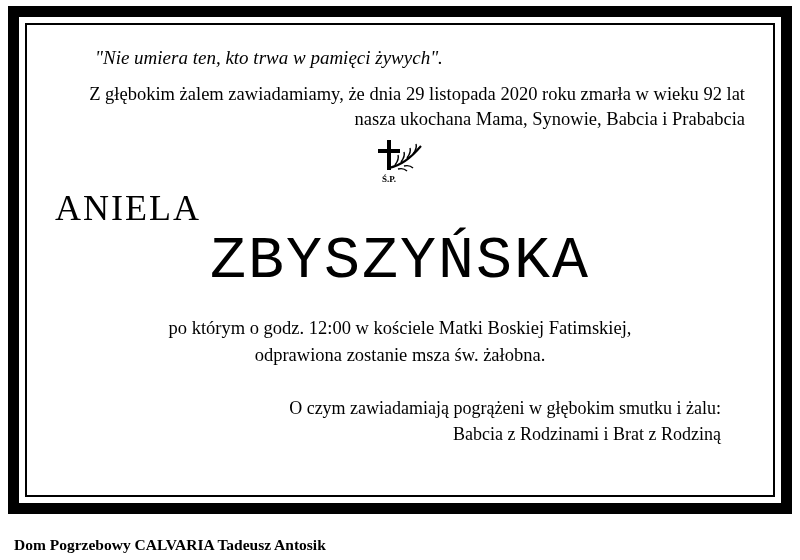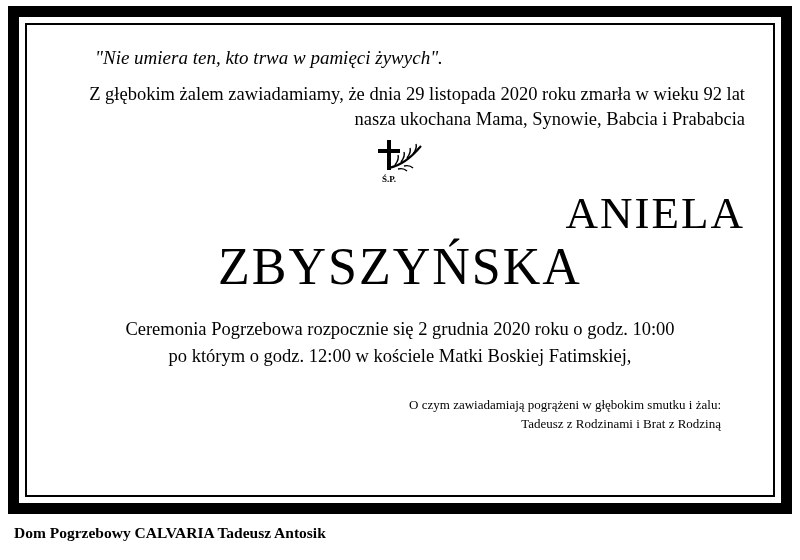--- a/index.html
+++ b/index.html
@@ -79,60 +79,61 @@
     text-align: center;
     margin-top: 6px;
     height: 46px;
     font-weight: bold;
   }
   .emblem svg {
     display: inline-block;
   }
 
   .name {
-    text-align: right;
-    font-size: 45px;
+    text-align: left;
+    font-size: 36px;
     letter-spacing: 2px;
     line-height: 1.12;
     margin-top: 4px;
     font-weight: normal;
   }
   .surname {
     text-align: center;
-    font-size: 52px;
+    font-size: 60px;
     letter-spacing: 2px;
     line-height: 1.12;
     font-weight: normal;
+    font-family: Liberation Mono, monospace;
   }
 
   .ceremony {
     text-align: center;
     font-size: 18.5px;
     line-height: 1.45;
     margin-top: 20px;
   }
   .ceremony span {
     display: block;
   }
 
   .family {
     text-align: right;
-    font-size: 13px;
+    font-size: 18px;
     line-height: 1.45;
     margin-top: 26px;
     padding-right: 24px;
   }
   .family span {
     display: block;
   }
 
   .footer {
     position: absolute;
     left: 14px;
-    bottom: 16px;
+    bottom: 4px;
     font-size: 15.5px;
     font-weight: bold;
     line-height: 1.45;
     text-align: left;
   }
   .footer span {
     display: block;
   }
 </style>
 </head>
@@ -165,27 +166,27 @@
             <path d="M33 31 C37 30 40 31 42 33" stroke="#000000" stroke-width="1.4" fill="none"></path>
             <path d="M39 28 C43 27 46 28 48 30" stroke="#000000" stroke-width="1.4" fill="none"></path>
             <text x="24" y="44" font-family="Liberation Serif, serif" font-size="9" text-anchor="middle" fill="#000000">Ś.P.</text>
           </svg>
         </div>
 
         <div class="name">ANIELA</div>
         <div class="surname">ZBYSZYŃSKA</div>
 
         <div class="ceremony">
-          <span>Ceremonia Pogrzebowa rozpocznie się 2 grudnia 2020 roku o godz. 10:00</span>
           <span>po którym o godz. 12:00 w  kościele Matki Boskiej Fatimskiej,</span>
+          <span>odprawiona zostanie msza św. żałobna.</span>
         </div>
 
         <div class="family">
           <span>O czym zawiadamiają pogrążeni w głębokim smutku i żalu:</span>
-          <span>Tadeusz z Rodzinami i Brat z Rodziną</span>
+          <span>Babcia z Rodzinami i Brat z Rodziną</span>
         </div>
 
       </div>
     </div>
   </div>
 
   <div class="footer">
     <span>Dom Pogrzebowy CALVARIA Tadeusz Antosik</span>
   </div>
 

